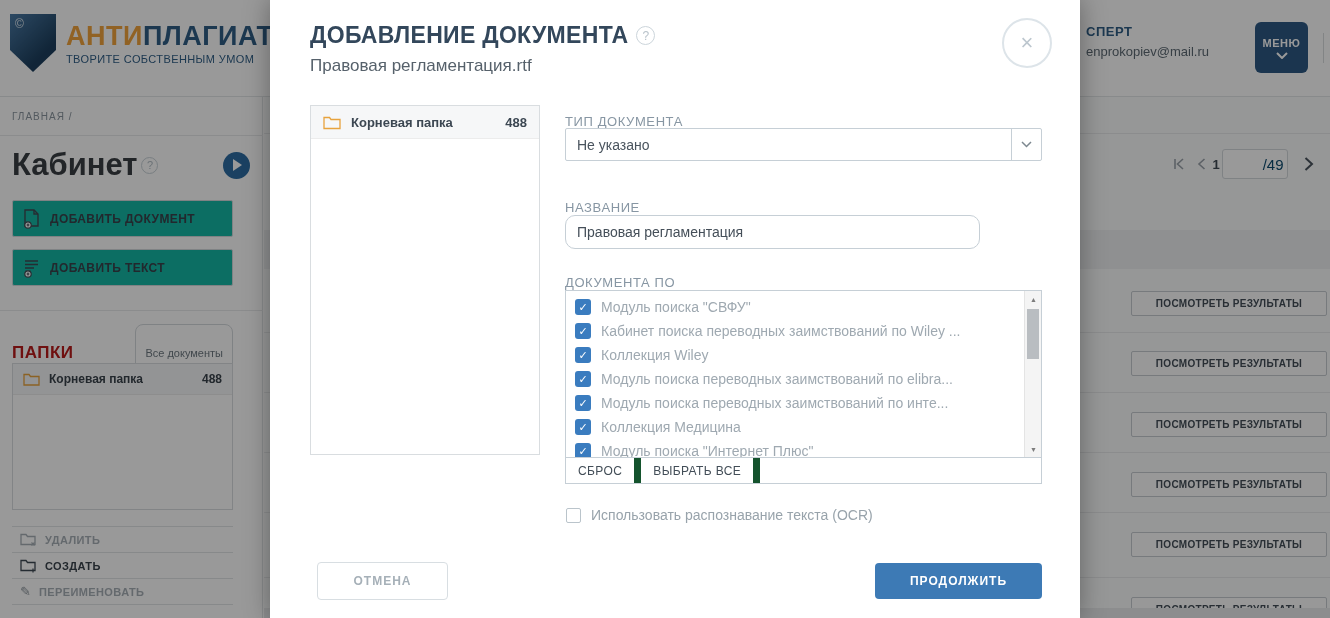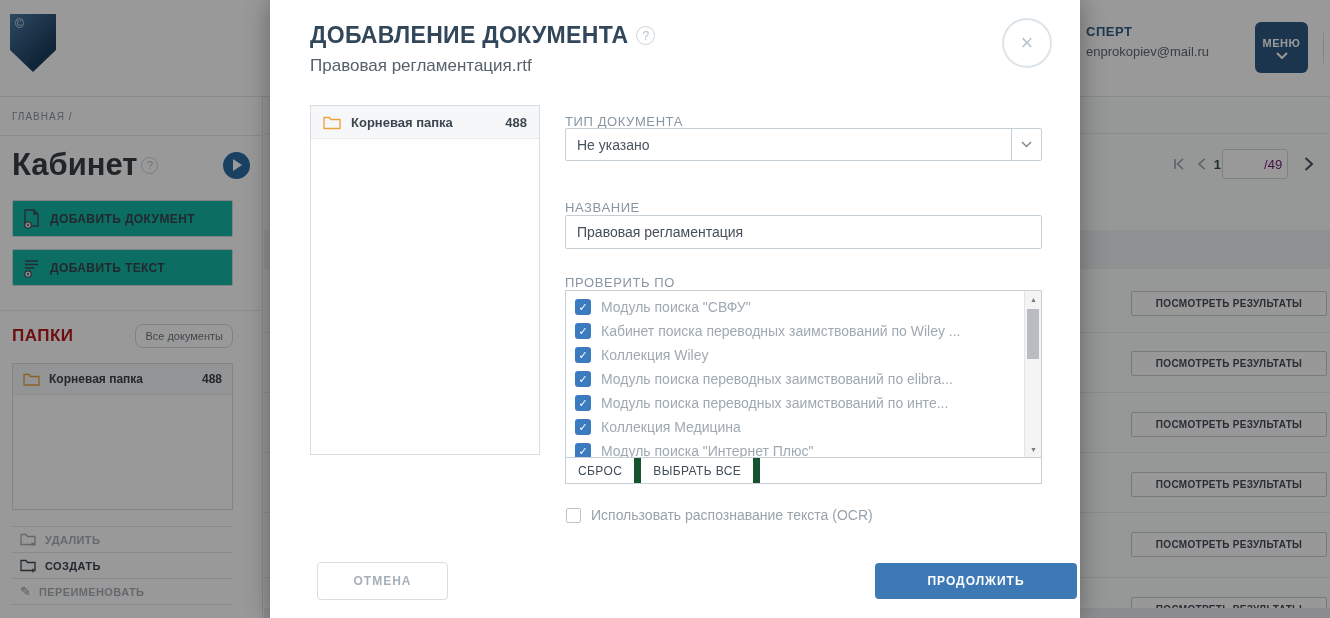--- a/index.html
+++ b/index.html
@@ -39,40 +39,40 @@
   .play-btn { margin-left:auto; width:27px; height:27px; border-radius:50%; background:#2d6da3; position:relative; cursor:pointer; }
   .play-btn i { position:absolute; left:10px; top:7px; width:0; height:0; border-left:9px solid #fff;
     border-top:6px solid transparent; border-bottom:6px solid transparent; }
   .sb-btn { position:absolute; left:12px; width:221px; height:37px; border:1px solid #d4d9dd; border-radius:2px;
     background:#14b8a6; display:flex; align-items:center; padding-left:10px; cursor:pointer; }
   .sb-btn .lbl { font-size:12px; font-weight:700; color:#3a434c; letter-spacing:.4px; margin-left:9px; }
   .sb-div2 { position:absolute; left:0; top:213px; width:263px; height:1px; background:#e8eaec; }
   .folders-row { position:absolute; left:12px; top:227px; width:221px; display:flex; align-items:center; }
   .folders-h { font-size:17px; font-weight:700; color:#b91c1c; letter-spacing:.5px; }
   .alldocs-btn { margin-left:auto; border:1px solid #d4d9dd; border-radius:8px; background:#fff; color:#6d7880;
-    font-size:11px; padding:5px 9px; cursor:pointer; }
+    font-size:11px; padding:22px 9px; cursor:pointer; }
   .ftree { position:absolute; left:12px; top:266px; width:221px; height:147px; border:1px solid #d9dde0; background:#fff; }
   .ftree-row { height:31px; display:flex; align-items:center; padding:0 10px; background:#f6f7f8; border-bottom:1px solid #ececec; cursor:pointer; }
   .ftree-row .nm { font-size:12px; font-weight:700; color:#3a434c; margin-left:9px; }
   .ftree-row .ct { margin-left:auto; font-size:12px; font-weight:700; color:#3a434c; }
   .facts { position:absolute; left:12px; top:429px; width:221px; border-top:1px solid #e2e5e7; }
   .fact { height:26px; display:flex; align-items:center; padding-left:8px; border-bottom:1px solid #e2e5e7; cursor:pointer; background:#fff; }
   .fact .lbl { font-size:11px; font-weight:700; letter-spacing:.4px; margin-left:8px; color:#3a434c; }
   .fact.dis .lbl { color:#a7afb6; font-weight:700; }
   .fact .glyph { font-size:13px; color:#8d969d; }
 
   
   .content { position:absolute; left:264px; top:97px; width:1066px; height:521px; background:#fbfcfc; }
   .ct-line1 { position:absolute; left:0; top:36px; width:1066px; height:1px; background:#e8eaec; }
   .pager { position:absolute; right:10px; top:52px; display:flex; align-items:center; }
   .pg-ic { width:22px; height:22px; display:flex; align-items:center; justify-content:center; cursor:pointer; }
   .pg-box { width:66px; height:30px; border:1px solid #d4d9dd; border-radius:3px; background:#fff; margin:0 10px;
     display:flex; align-items:center; justify-content:center; cursor:pointer; }
   .pg-box .cur { font-size:13px; font-weight:700; color:#3f4a54; }
-  .pg-box .tot { font-size:13px; color:#701a75;margin-left:43px; }
+  .pg-box .tot { font-size:15px; color:#0c4a6e;margin-left:43px; }
   .pg-box .vd { width:1px; height:18px; background:#e2e5e7; margin:0 7px; }
   .thead-band { position:absolute; left:0; top:133px; width:1066px; height:39px; background:#eef0f2; display:flex; align-items:center; }
   .thead-frag { font-size:11px; font-weight:700; color:#7a8690; letter-spacing:1px; margin-left:25px; }
   .row-sep { position:absolute; left:0; width:1066px; height:1px; background:#e8eaec; }
   .res-btn { position:absolute; left:867px; width:196px; height:25px; border:1px solid #c6ccd1; border-radius:2px;
     background:#fdfdfd; font-size:10px; font-weight:700; color:#434e58; letter-spacing:.3px;
     display:flex; align-items:center; justify-content:center; cursor:pointer; }
   .bottom-band { position:absolute; left:0; top:511px; width:1066px; height:10px; background:#e9ebed; }
 
   
@@ -89,21 +89,21 @@
   .m-ftree { position:absolute; left:40px; top:105px; width:230px; height:350px; border:1px solid #d9dde0; background:#fff; }
   .m-ftree-row { height:33px; display:flex; align-items:center; padding:0 12px; background:#f6f7f8; border-bottom:1px solid #ececec; cursor:pointer; }
   .m-ftree-row .nm { font-size:13px; font-weight:700; color:#3c4752; margin-left:10px; }
   .m-ftree-row .ct { margin-left:auto; font-size:13px; font-weight:700; color:#3c4752; }
   .fld { position:absolute; left:295px; width:477px; }
   .f-label { font-size:13px; font-weight:400; color:#8796a3; letter-spacing:.6px; }
   .sel { position:absolute; left:295px; top:128px; width:477px; height:33px; border:1px solid #c6cfd6; border-radius:2px;
     background:#fff; display:flex; align-items:center; cursor:pointer; }
   .sel .val { font-size:14px; color:#4a545e; padding-left:11px; }
   .sel .chev { margin-left:auto; width:30px; height:100%; border-left:1px solid #c6cfd6; display:flex; align-items:center; justify-content:center; }
-  .inp { position:absolute; left:295px; top:215px; width:477px; height:34px; border:1px solid #c6cfd6; border-radius:2px;
+  .inp { position:absolute; left:295px; top:215px; width:415px; height:34px; border:1px solid #c6cfd6; border-radius:10px;
     font-family:"Liberation Sans", sans-serif; font-size:14px; color:#454f59; padding:0 11px; outline:none; }
   .lbox { position:absolute; left:295px; top:290px; width:477px; height:168px; border:1px solid #c6cfd6; background:#fff; overflow:hidden; }
   .litem { height:24px; display:flex; align-items:center; padding-left:9px; }
   .litem:first-child { margin-top:4px; }
   .cbx { width:16px; height:16px; border-radius:3px; background:#3a7cbf; color:#fff; font-size:11px;
     display:inline-flex; align-items:center; justify-content:center; cursor:pointer; flex:none; }
   .litem .txt { font-size:14px; color:#9fa9b1; margin-left:10px; white-space:nowrap; }
   .sbar { position:absolute; right:0; top:0; width:17px; height:166px; background:#f4f4f4; border-left:1px solid #e4e4e4; }
   .sbar .up,.sbar .dn { position:absolute; left:0; width:17px; height:16px; color:#7c7c7c; font-size:7px;
     display:flex; align-items:center; justify-content:center; cursor:pointer; }
@@ -111,33 +111,39 @@
   .sbar .thumb { position:absolute; left:2px; top:18px; width:12px; height:50px; background:#b9bdc1; cursor:pointer; }
   .lbar { position:absolute; left:295px; top:458px; width:477px; height:26px; border:1px solid #c6cfd6; border-top:none; background:#fff; display:flex; }
   .lbar .cell { padding:0 12px; display:flex; align-items:center; border-right:7px solid #14532d;
     font-size:12px; font-weight:400; color:#424d57; letter-spacing:.4px; cursor:pointer; }
   .ocr-row { position:absolute; left:296px; top:507px; display:flex; align-items:center; cursor:pointer; }
   .ocr-box { width:15px; height:15px; border:1px solid #bac4cb; border-radius:2px; background:#fff; }
   .ocr-lbl { font-size:14px; color:#98a3ab; margin-left:10px; }
   .btn-cancel { position:absolute; left:47px; top:562px; width:131px; height:38px; border:1px solid #d8dee2; border-radius:4px;
     background:#fff; font-size:12px; font-weight:700; color:#a6b0b8; letter-spacing:1px;
     display:flex; align-items:center; justify-content:center; cursor:pointer; }
-  .btn-continue { position:absolute; left:605px; top:563px; width:202px; height:36px; border-radius:4px; background:#3d7ab5;
+  .btn-continue { position:absolute; left:605px; top:563px; width:167px; height:36px; border-radius:4px; background:#3d7ab5;
     font-size:12px; font-weight:700; color:#fff; letter-spacing:1px;
     display:flex; align-items:center; justify-content:center; cursor:pointer; }
 </style>
 </head>
 <body>
 
 <div class="screen">
 
   <div class="hdr">
     <div class="logo-wrap">
       <div class="shield">
         <span class="cc">©</span>
+      </div>
+      <div class="brand">
+        <div class="brand-line">
+          <span class="p1">АНТИ</span><span class="p2">ПЛАГИАТ</span>
+        </div>
+        <div class="tagline">ТВОРИТЕ СОБСТВЕННЫМ УМОМ</div>
       </div>
     </div>
     <div class="user-blk">
       <div class="user-role">СПЕРТ</div>
       <div class="user-email">enprokopiev@mail.ru</div>
     </div>
     <div class="menu-btn">
       <span>МЕНЮ</span>
       <svg width="12" height="7" viewBox="0 0 12 7">
           <path d="M1 1l5 5 5-5" fill="none" stroke="#fff" stroke-width="2"></path>
@@ -283,21 +289,21 @@
       <span class="chev">
         <svg width="11" height="7" viewBox="0 0 11 7">
             <path d="M1 1l4.5 4.5L10 1" fill="none" stroke="#7d8890" stroke-width="1.5"></path>
           </svg>
       </span>
     </div>
 
     <div class="fld" style="top:198px;"><span class="f-label">НАЗВАНИЕ</span></div>
     <input class="inp" type="text" value="Правовая регламентация" style="">
 
-    <div class="fld" style="top:273px;"><span class="f-label">ПРОВЕРИТЬ ПО</span></div>
+    <div class="fld" style="top:273px;"><span class="f-label">ДОКУМЕНТА ПО</span></div>
     <div class="lbox">
       <div class="litem">
         <span class="cbx">✓</span>
         <span class="txt">Модуль поиска "СВФУ"</span>
       </div>
       <div class="litem">
         <span class="cbx">✓</span>
         <span class="txt">Кабинет поиска переводных заимствований по Wiley ...</span>
       </div>
       <div class="litem">

